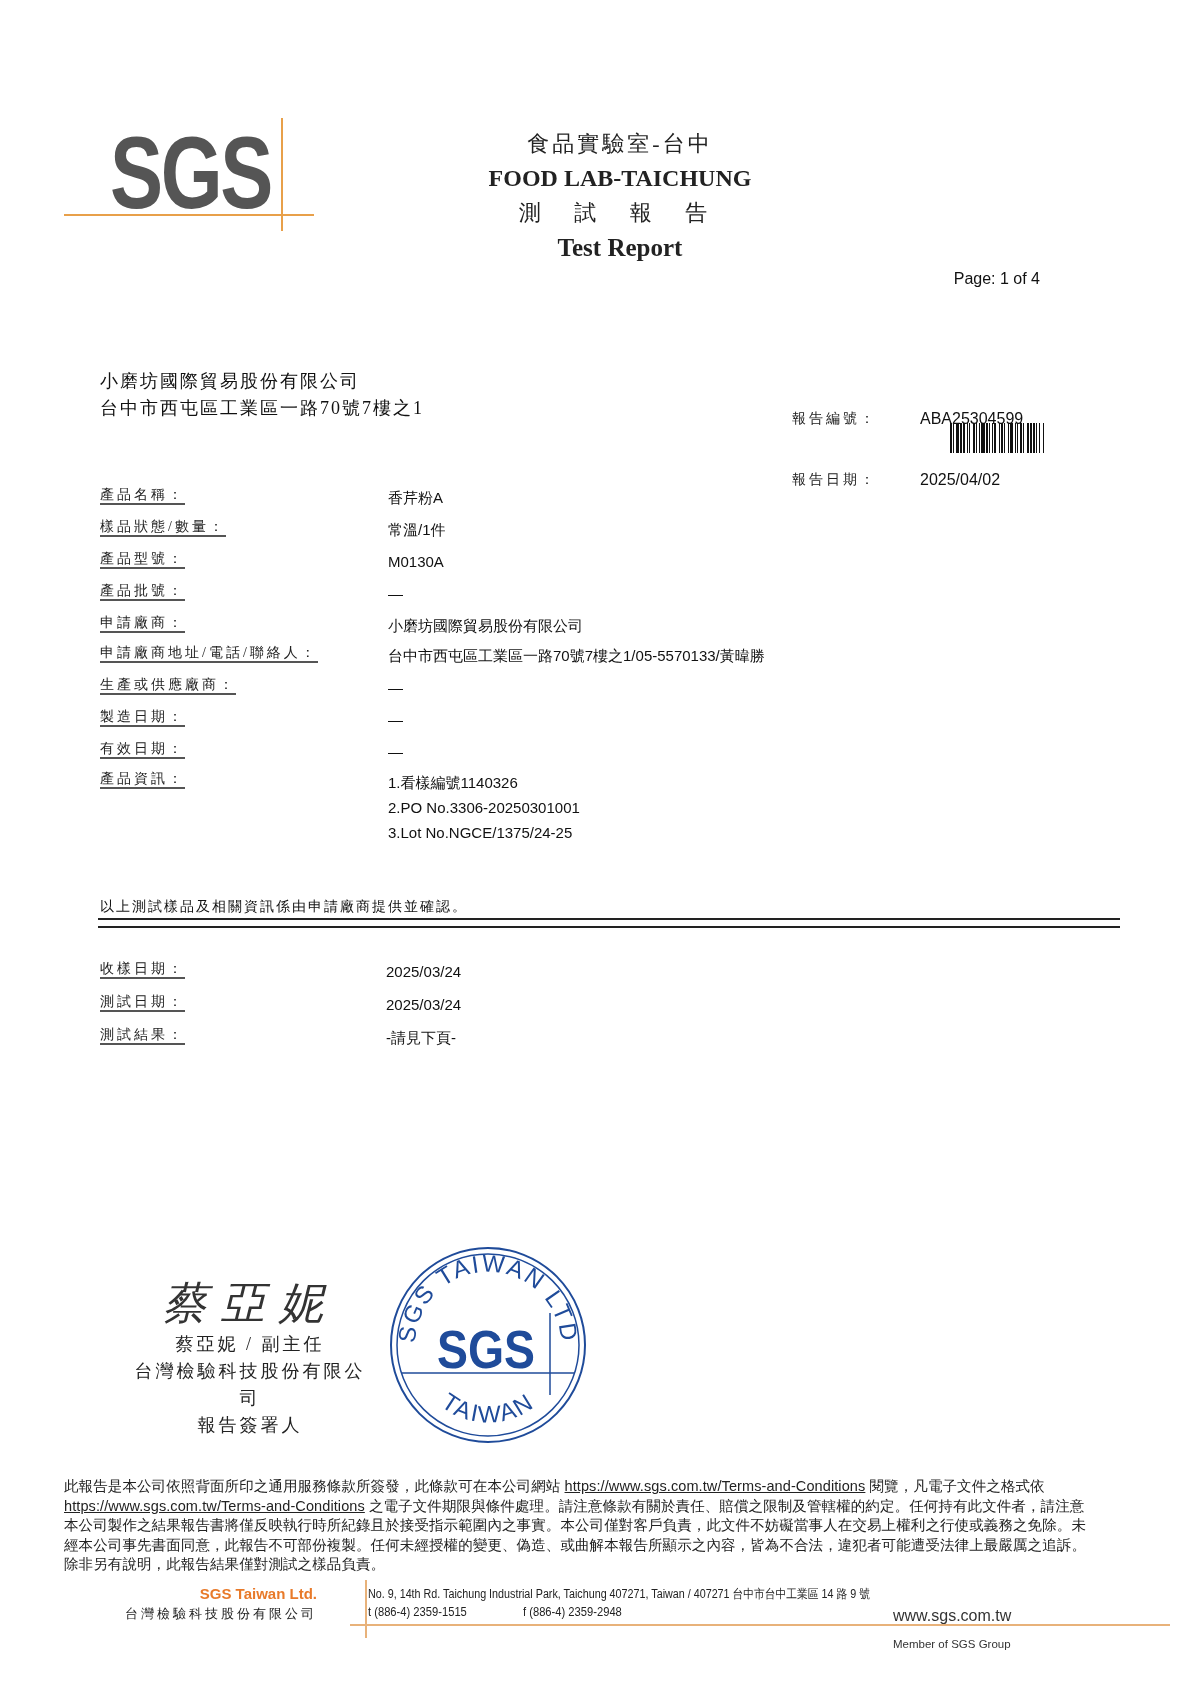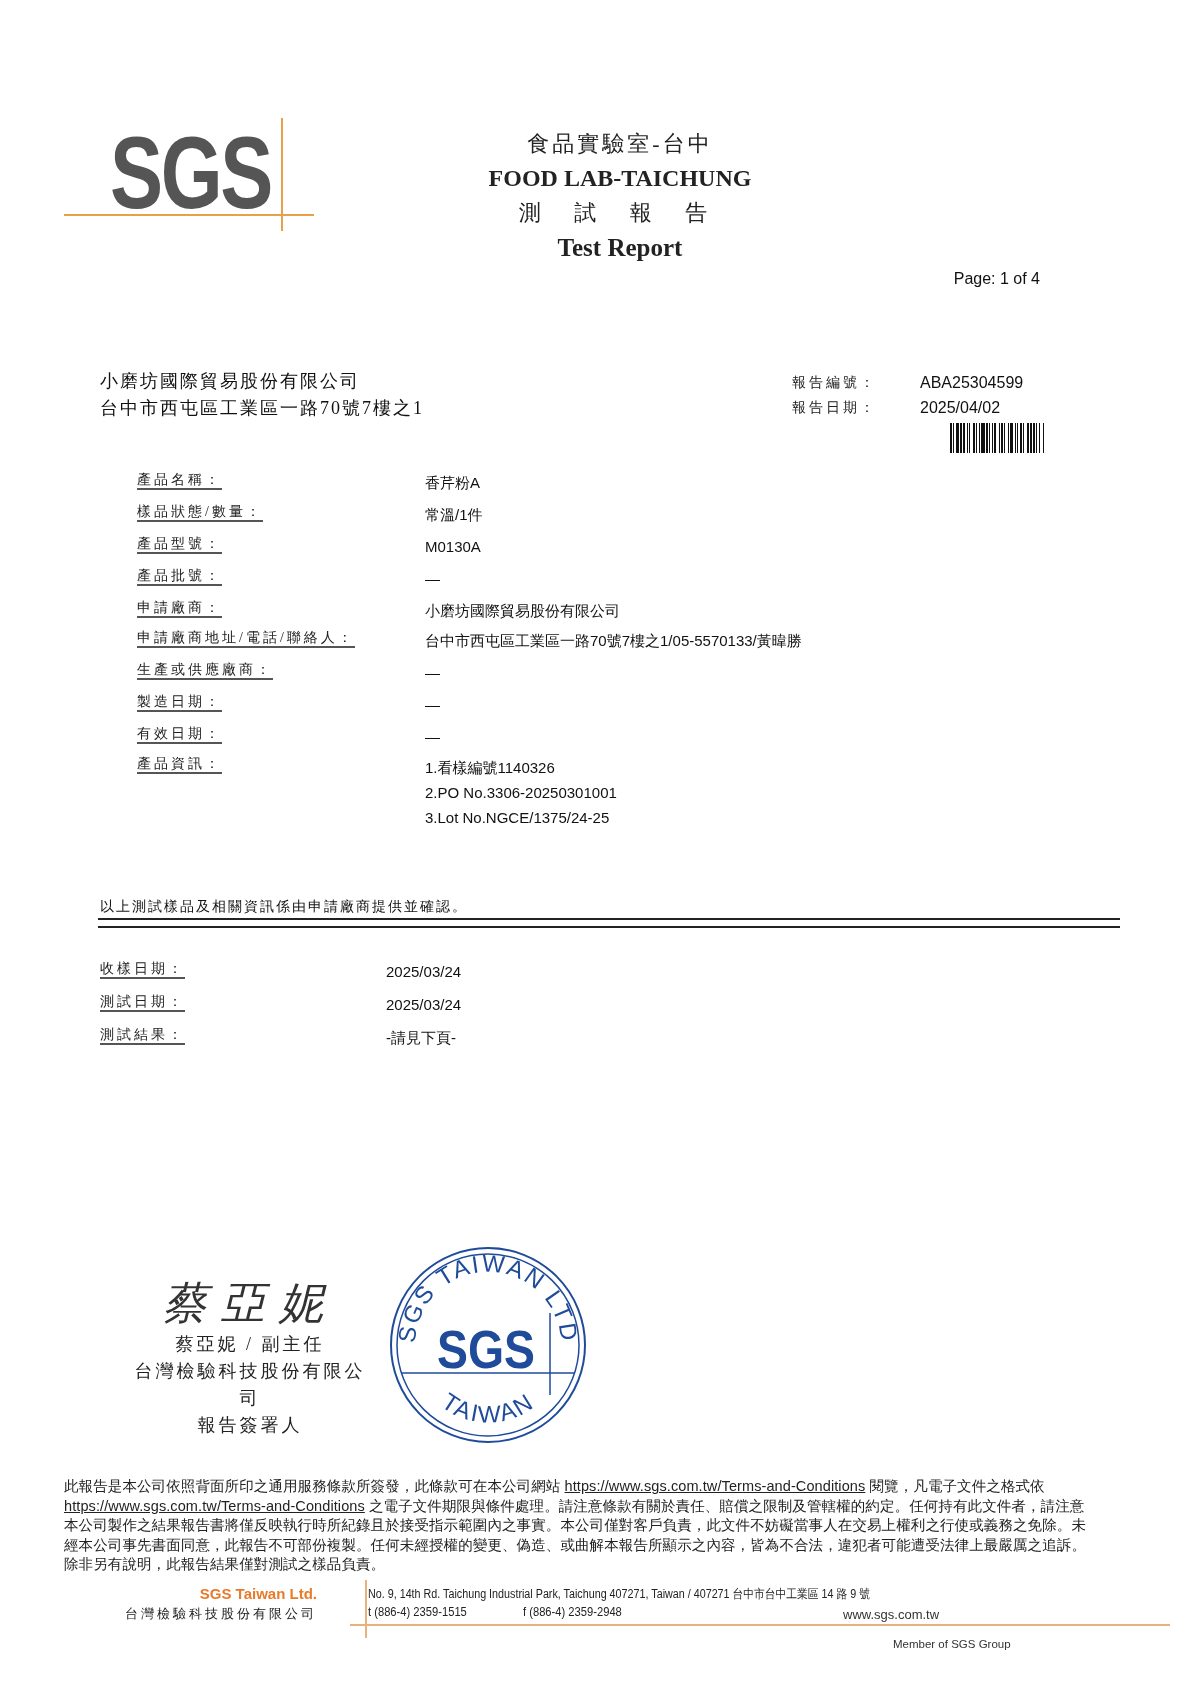--- a/index.html
+++ b/index.html
@@ -21,29 +21,29 @@
   .title-en1 { font-size: 24px; font-weight: bold; line-height: 36px; }
   .title-cn2 { font-size: 22px; letter-spacing: 14px; line-height: 34px; }
   .title-en2 { font-size: 25px; font-weight: bold; line-height: 36px; }
 
   .page-no { left: 1040px; top: 270px; font-size: 16px; color: #111; transform: translateX(-100%); white-space: nowrap; }
 
   
   .client { left: 100px; top: 368px; font-family: "Liberation Serif", "DejaVu Serif", serif; font-size: 18px; letter-spacing: 2px; line-height: 27px; }
 
   .meta { left: 792px; top: 370px; font-size: 15px; }
-  .meta-row { display: flex; height: 25px; align-items: center; }
+  .meta-row { display: flex; height: 25px; align-items: center; margin-top: 36px; }
   .meta-label { width: 128px; font-family: "Liberation Serif", serif; letter-spacing: 3px; font-size: 14px; color: #222; }
   .meta-value { font-weight: normal; font-size: 16px; }
 
   .barcode { left: 950px; top: 423px; width: 158px; height: 30px; display: flex; align-items: stretch; }
   .barcode span { display: block; background: #111; height: 100%; }
 
   
-  .fields { left: 100px; top: 471px; width: 1000px; margin-left: 37px; }
+  .fields { left: 100px; top: 486px; width: 1000px; }
   .field-row { display: flex; align-items: flex-start; }
   .field-label { width: 288px; font-family: "Liberation Serif", "DejaVu Serif", serif; font-size: 14px; letter-spacing: 3px; color: #222; }
   .field-label span { border-bottom: 2px solid #555; padding-bottom: 1px; }
   .field-value { font-size: 15px; color: #111; line-height: 24px; }
   .field-value div { line-height: 25px; }
 
   .confirm { left: 100px; top: 898px; font-family: Liberation Serif, serif; font-size: 14px; letter-spacing: 2px; color: #111; }
   .dbl-line { left: 98px; top: 918px; width: 1022px; height: 6px; border-top: 2px solid #222; border-bottom: 2px solid #222; }
 
   .dates { left: 100px; top: 960px; width: 1000px; }
@@ -61,21 +61,21 @@
 
   
   .ft-company { left: 110px; top: 1584px; width: 207px; text-align: right; }
   .ft-company-en { color: #e87a2a; font-weight: bold; font-size: 15px; line-height: 20px; }
   .ft-company-cn { font-family: "Liberation Serif", serif; font-size: 13px; letter-spacing: 3px; line-height: 20px; color: #222; }
   .ft-hline { left: 350px; top: 1624px; width: 820px; height: 2px; background: #e8b27a; }
   .ft-vline { left: 365px; top: 1580px; width: 2px; height: 58px; background: #e8b27a; }
   .ft-addr { left: 368px; top: 1584px; font-size: 12.5px; line-height: 20px; color: #222; white-space: nowrap; transform: scaleX(0.86); transform-origin: left top; }
   .ft-phone { left: 368px; top: 1604px; font-size: 13px; color: #222; white-space: nowrap; transform: scaleX(0.86); transform-origin: left top; }
   .ft-fax { left: 523px; top: 1604px; font-size: 13px; color: #222; white-space: nowrap; transform: scaleX(0.86); transform-origin: left top; }
-  .ft-web { left: 843px; top: 1607px; font-size: 13px; color: #333; }
+  .ft-web { left: 893px; top: 1607px; font-size: 16px; color: #333; }
   .ft-member { left: 893px; top: 1638px; font-size: 11.5px; color: #333; }
 </style>
 </head>
 <body>
 
 <div class="abs logo-wrap">
   <div class="logo-text">SGS</div>
   <div class="logo-hline"></div>
   <div class="logo-vline"></div>
 </div>

